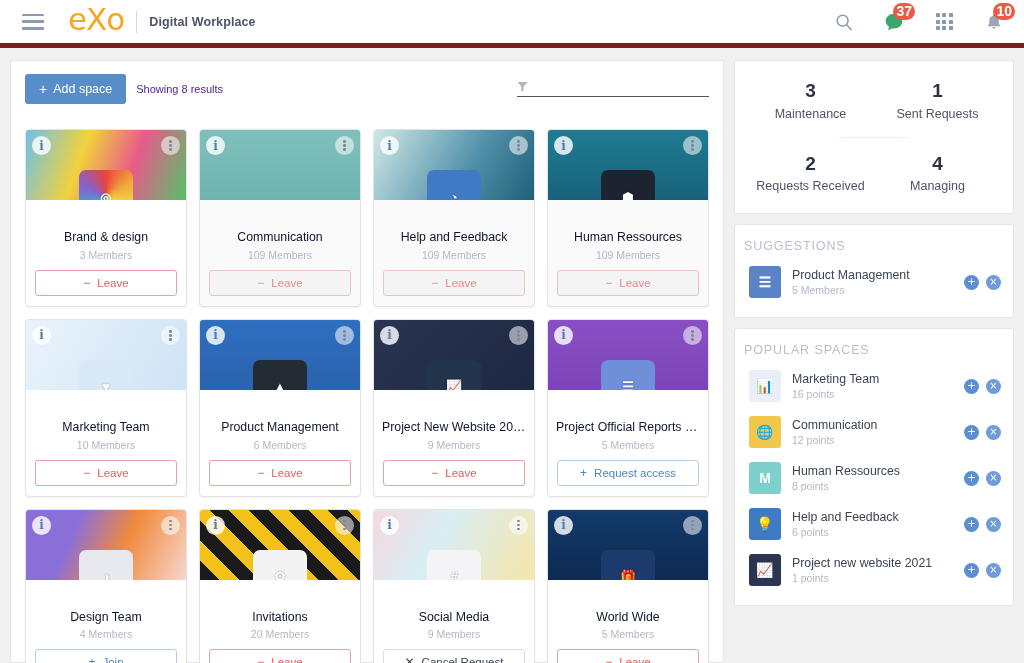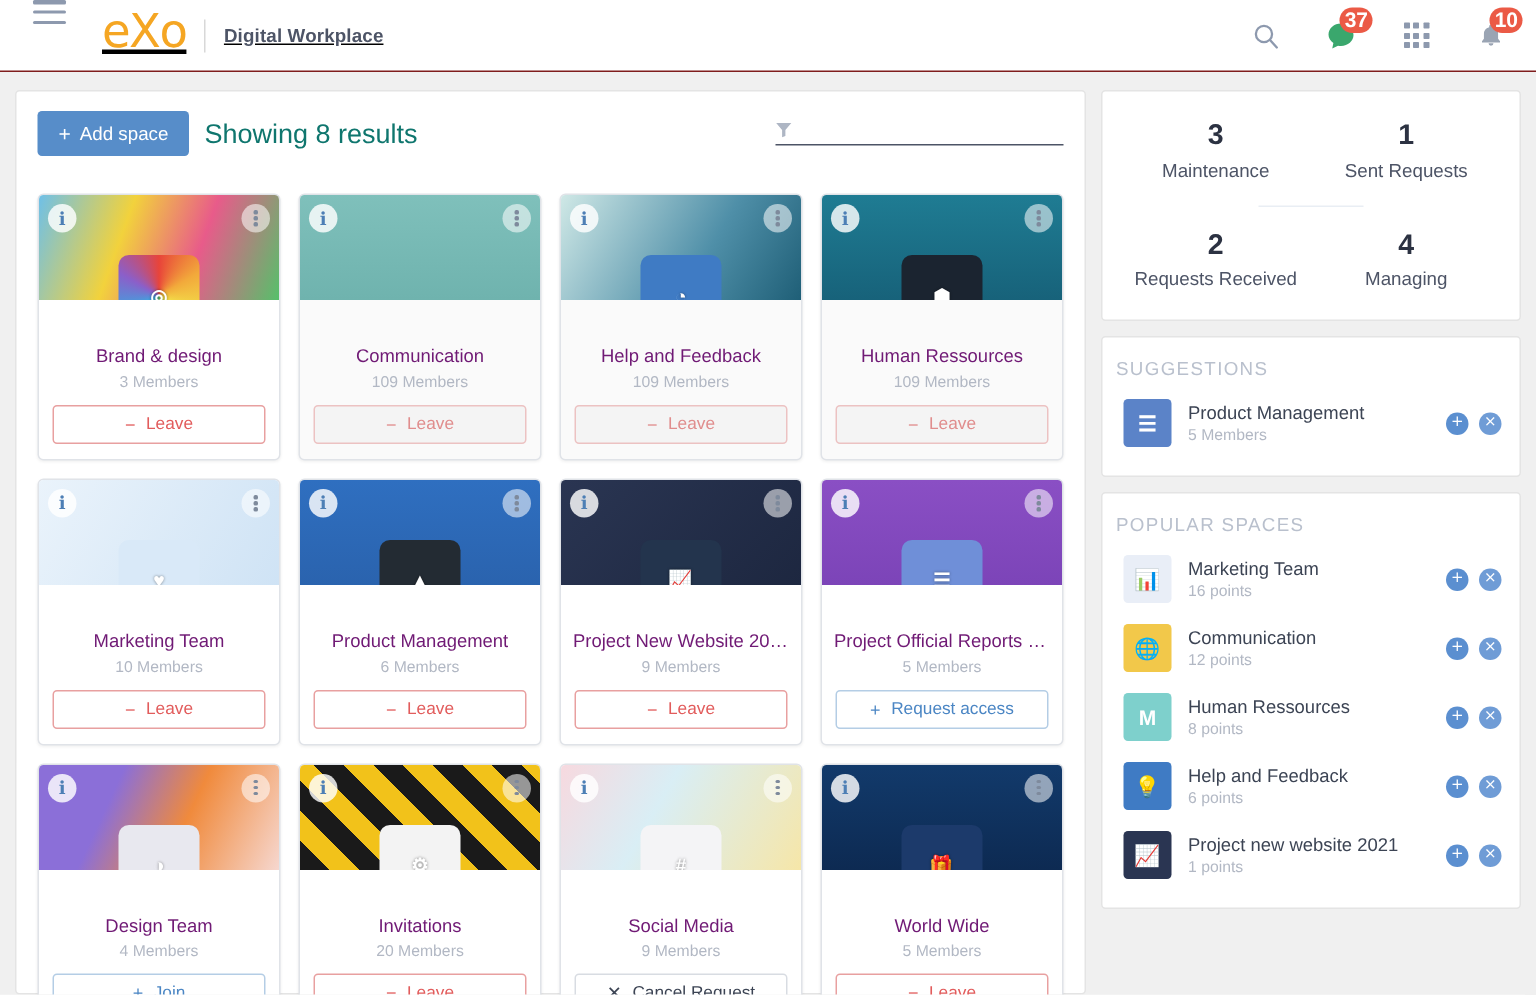--- a/index.html
+++ b/index.html
@@ -10,24 +10,24 @@
     background: #f0f0f0;
     font-family: "Liberation Sans", sans-serif;
     -webkit-font-smoothing: antialiased;
   }
 
   
   .topbar {
     height: 48px;
     background: #ffffff;
     display: flex;
+    align-items: center;
     padding: 0 18px 0 22px;
-    border-bottom: 1px solid #7f1d1d;
+    border-bottom: 5px solid #7f1d1d;
     position: relative;
-    text-decoration: underline;
   }
   .hamburger { width: 22px; height: 16px; display: flex; flex-direction: column;
     justify-content: space-between; cursor: pointer; }
   .hamburger span { display: block; height: 2.5px; background: #8d99ae; border-radius: 1px; }
   .brand { display: flex; align-items: center; margin-left: 24px; }
   .logo-exo {
     font-size: 31px; color: #f5a623; letter-spacing: -1px;
     font-family: "DejaVu Sans", sans-serif; font-weight: 400; line-height: 1;
     position: relative; top: -2px;
   }
@@ -60,21 +60,21 @@
   
   .toolbar { display: flex; align-items: center; padding: 14px 14px; height: 56px;
     flex: 0 0 auto; }
   .add-space-btn {
     background: #578dc9; color: #fff; border: none; border-radius: 3px;
     font-size: 12.5px; padding: 8px 14px; cursor: pointer;
     font-family: "Liberation Sans", sans-serif; display: flex;
     align-items: center; gap: 6px; font-weight: 500;
   }
   .add-space-btn .plus { font-size: 14px; line-height: 1; }
-  .results-text { font-size: 18px; color: #0f766e; margin-left: 10px; }
+  .results-text { font-size: 11px; color: #4c1d95; margin-left: 10px; }
   .filter-wrap { margin-left: auto; display: flex; align-items: center; gap: 12px; }
   .filter-field {
     display: flex; align-items: center; gap: 7px;
     border-bottom: 1px solid #4d5466; width: 192px; padding-bottom: 4px;
   }
   .funnel { width: 11px; height: 11px; flex: 0 0 auto; }
   .filter-input {
     border: none; outline: none; font-size: 12.5px; color: #3c4454;
     width: 100%; background: transparent; font-family: "Liberation Sans", sans-serif;
   }
@@ -116,21 +116,21 @@
   .dots-glyph { display: flex; flex-direction: column; gap: 1.5px; }
   .dots-glyph i { width: 2.5px; height: 2.5px; border-radius: 50%; background: #7e8a9c; }
 
   .avatar-box {
     position: absolute; left: 50%; transform: translateX(-50%);
     bottom: -24px; width: 54px; height: 54px; border-radius: 7px;
     background: #fff; overflow: hidden; z-index: 2;
     display: flex; align-items: center; justify-content: center;
   }
   .card-body { padding: 30px 8px 9px; text-align: center; }
-  .card-title { font-size: 12.3px; color: #701a75; line-height: 1.2;
+  .card-title { font-size: 12.3px; color: #0f172a; line-height: 1.2;
     white-space: nowrap; overflow: hidden; text-overflow: ellipsis; }
   .card-members { font-size: 10.5px; color: #b2b8c4; margin-top: 4px; }
   .card-action { padding: 0 9px 10px; }
   .act-btn {
     width: 100%; border-radius: 3px; font-size: 11.5px; padding: 6px 0;
     background: #fff; cursor: pointer; display: flex; align-items: center;
     justify-content: center; gap: 7px; font-family: "Liberation Sans", sans-serif;
   }
   .act-leave { border: 1px solid #e8a0a0; color: #e25c5c; }
   .act-leave.dim { background: #f4f4f4; border-color: #ecc2c2; color: #e08d8d; }

